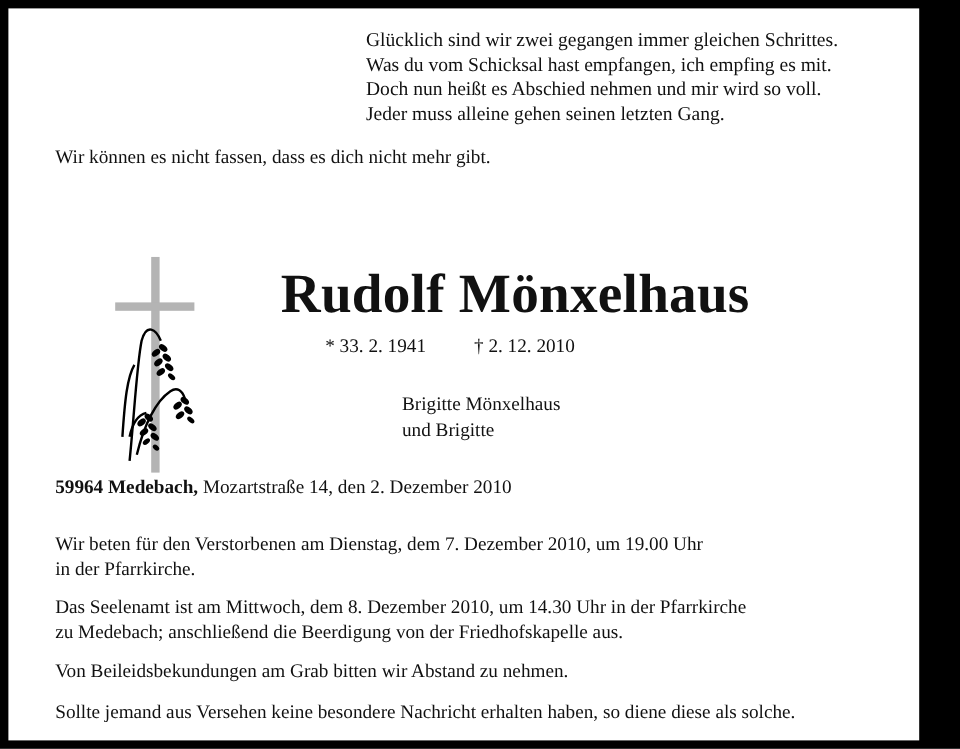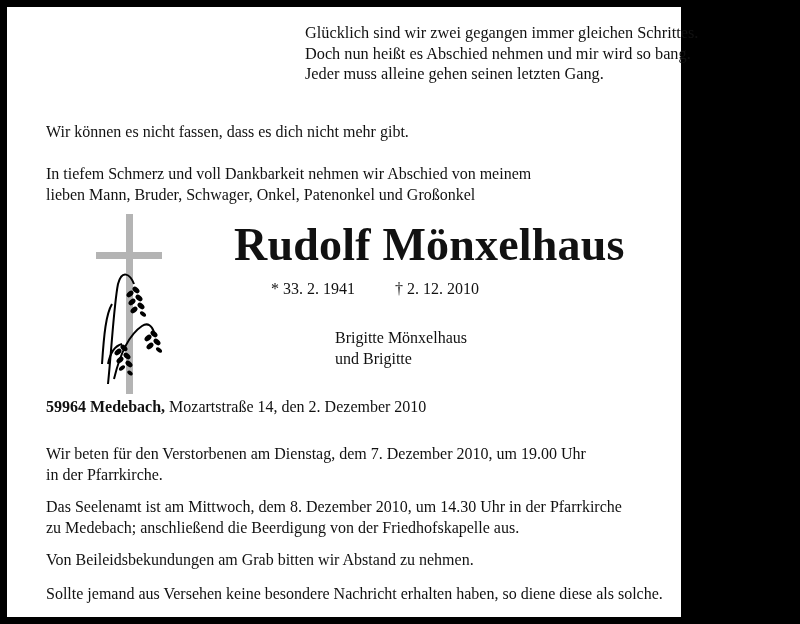--- a/index.html
+++ b/index.html
@@ -1,18 +1,18 @@
 <!DOCTYPE html>
 <html><head>
 <meta charset="utf-8">
 <style>
   html, body { margin: 0; padding: 0; }
   body { width: 800px; height: 624px; background: #000; position: relative; overflow: hidden; }
   .page {
-    position: absolute; left: 7px; top: 7px; width: 674px; height: 610px;
+    position: absolute; left: 7px; top: 7px; width: 759px; height: 610px;
     background: #fff; color: #111;
     font-family: "Liberation Serif", serif; font-size: 16px; line-height: 20px;
   }
   .abs { position: absolute; white-space: nowrap; }
   .poem { left: 298px; top: 16px; font-size: 16.3px; line-height: 20.5px; }
   .poem div { white-space: nowrap; }
   .p1 { left: 39px; top: 115px; }
   .p2 { left: 39px; top: 157px; line-height: 20.5px; }
   .name { left: 227px; top: 218px; font-size: 46px; font-weight: bold; line-height: 40px; letter-spacing: 0.2px; }
   .dates { left: 264px; top: 272px; }
@@ -26,30 +26,27 @@
   .p6 { left: 39px; top: 577px; }
   .cross { position: absolute; left: 87px; top: 207px; width: 76px; height: 180px; }
 </style>
 </head>
 <body>
 
 <div class="page">
 
   <div class="abs poem">
     <div>Glücklich sind wir zwei gegangen immer gleichen Schrittes.</div>
-    <div>Doch nun heißt es Abschied nehmen und mir wird so bang.</div>
+    <div>Was du vom Schicksal hast empfangen, ich empfing es mit.</div>
+    <div>Doch nun heißt es Abschied nehmen und mir wird so voll.</div>
     <div>Jeder muss alleine gehen seinen letzten Gang.</div>
   </div>
 
   <div class="abs p1">Wir können es nicht fassen, dass es dich nicht mehr gibt.</div>
 
-  <div class="abs p2">
-    <div>In tiefem Schmerz und voll Dankbarkeit nehmen wir Abschied von meinem</div>
-    <div>lieben Mann, Bruder, Schwager, Onkel, Patenonkel und Großonkel</div>
-  </div>
 
   <svg class="cross" viewBox="0 0 76 180">
     <rect x="32" y="0" width="7" height="180" fill="#b4b4b4"></rect>
     <rect x="2" y="38" width="66" height="7" fill="#b4b4b4"></rect>
     <g fill="none" stroke="#000" stroke-width="2">
       <path d="M14 170 C 18 130, 20 90, 24 70 C 28 55, 36 60, 40 70"></path>
       <path d="M8 150 C 10 120, 12 100, 18 90"></path>
       <path d="M20 165 C 26 140, 36 120, 48 112 C 54 108, 58 112, 60 118"></path>
       <path d="M14 150 C 16 140, 20 132, 28 130"></path>
     </g>

